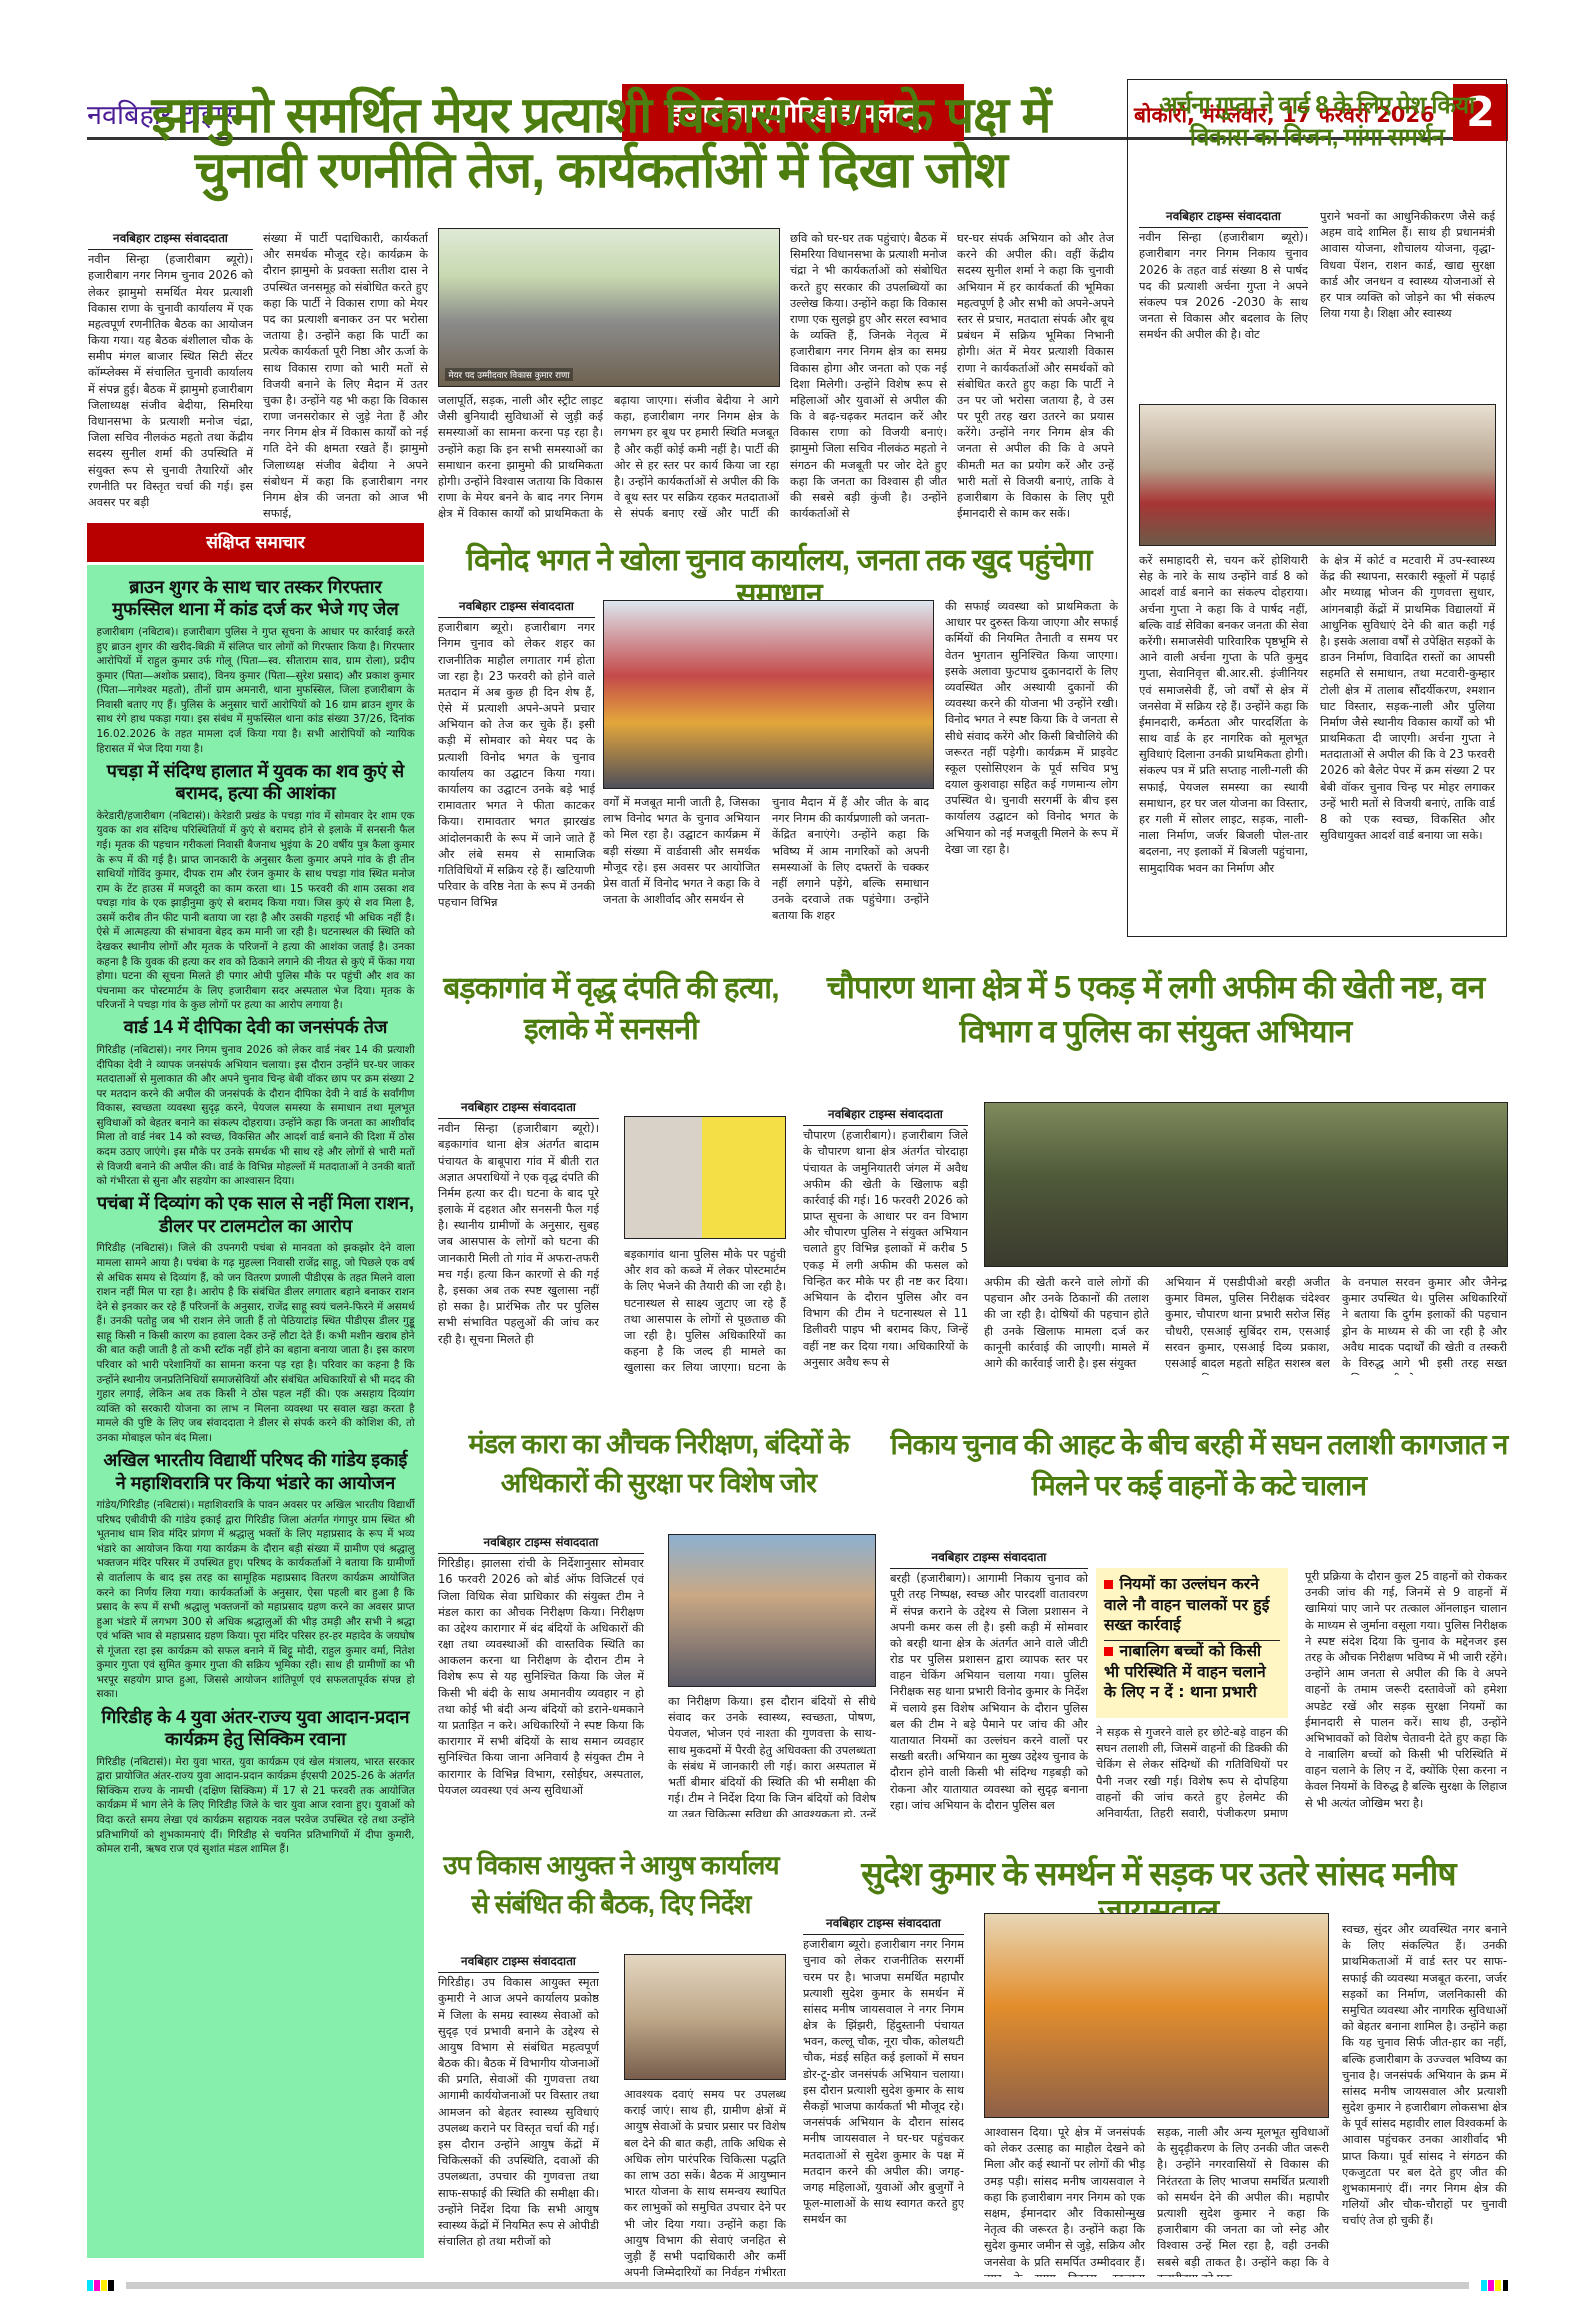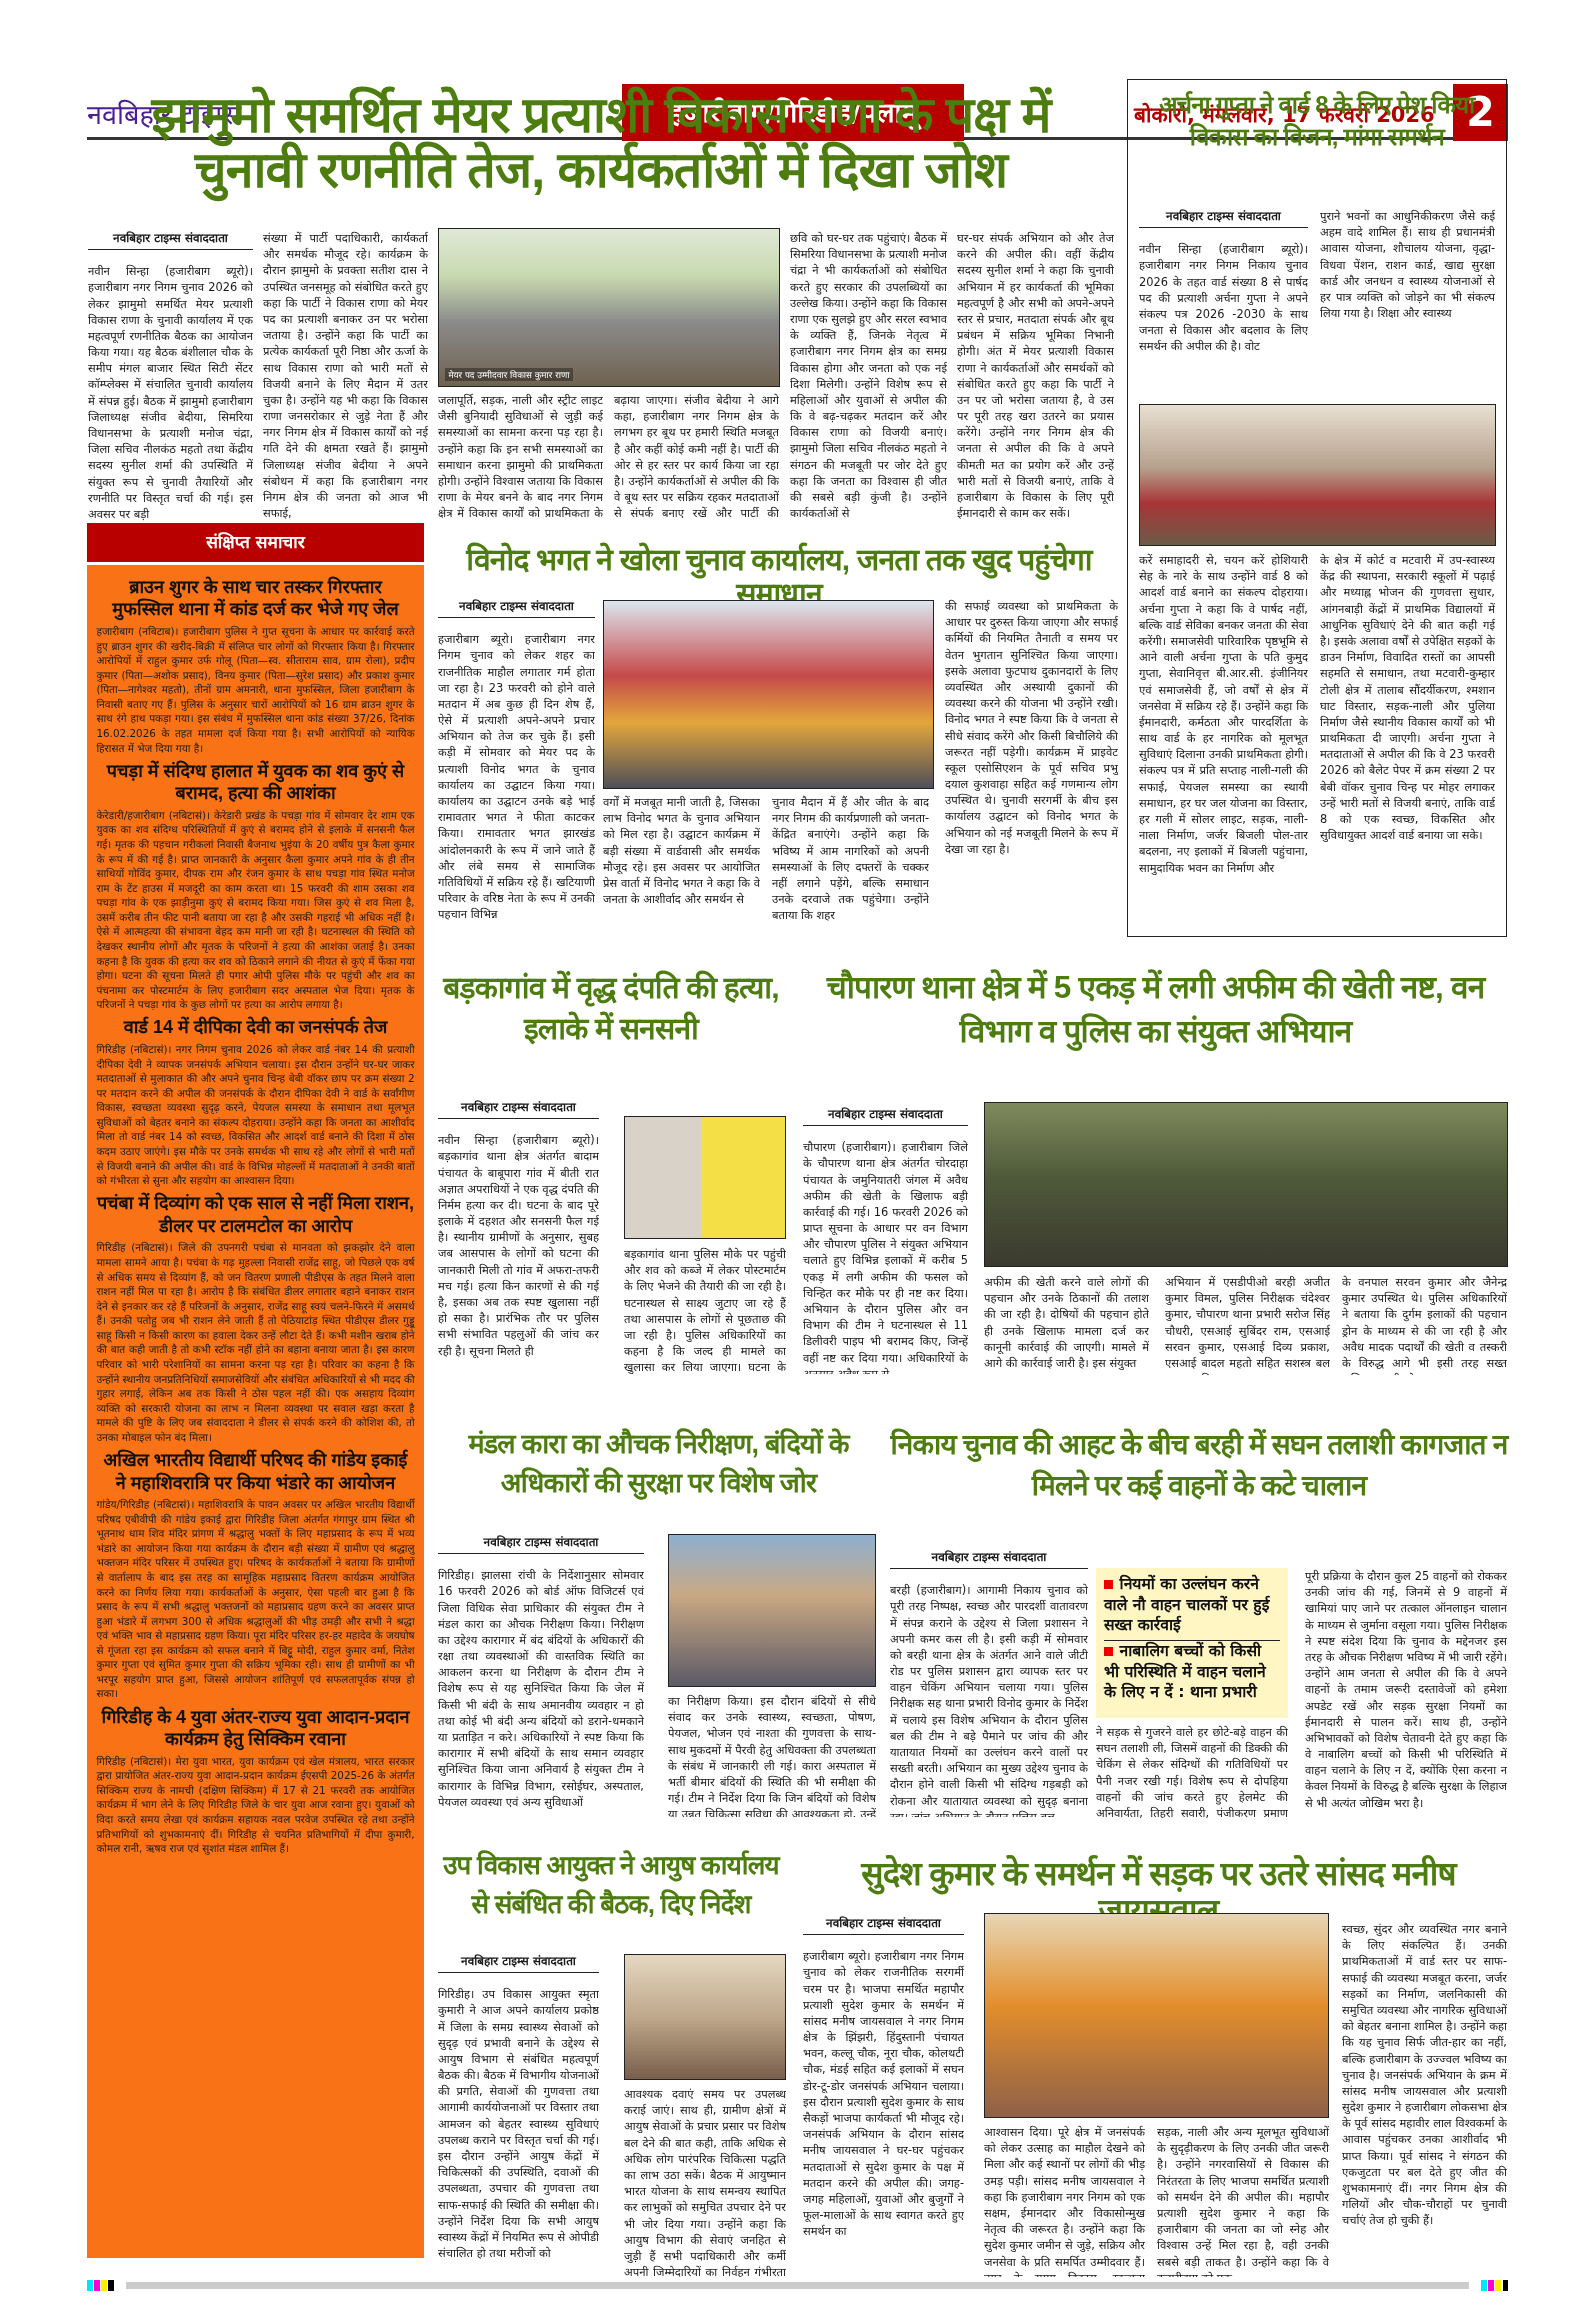--- a/index.html
+++ b/index.html
@@ -5,35 +5,35 @@
 *{box-sizing:border-box;margin:0;padding:0}
 html,body{width:1575px;height:2319px;background:#fff;overflow:hidden}
 body{font-family:"DejaVu Sans","Liberation Sans",sans-serif;color:#111;position:relative}
 .abs{position:absolute}
 .masthead{left:87px;top:79px;width:1421px;height:61px;border-bottom:3.1px solid #333}
 .mh-name{position:absolute;left:0;top:15.7px;font-size:27px;font-weight:normal;color:#4c1d95}
 .mh-section{position:absolute;left:535px;top:4.7px;width:342px;height:57px;background:#b80000;color:#fff;font-size:27px;font-weight:bold;text-align:center;line-height:57px}
 .mh-date{position:absolute;left:1047px;top:20.5px;font-size:21px;font-weight:bold;color:#b30000}
 .mh-page{position:absolute;right:0;top:4.7px;width:55px;height:57px;background:#b80000;color:#fff;font-size:41px;font-weight:bold;text-align:center;line-height:57px}
 .hl{font-family:"Liberation Sans","DejaVu Sans",sans-serif;font-weight:bold;color:#4d7c0f;line-height:1.12;letter-spacing:-0.8px}
-.byl{font-size:11.8px;font-weight:bold;text-align:center;border-bottom:1.6px solid #222;padding-bottom:2.4px;margin-bottom:13px}
+.byl{font-size:11.8px;font-weight:bold;text-align:center;border-bottom:1.6px solid #222;padding-bottom:2.4px;margin-bottom:1px}
 .col{position:absolute;font-size:11.4px;line-height:1.42;text-align:justify;color:#1a1a1a;overflow:hidden}
 .photo{position:absolute;border:1.6px solid #222;overflow:hidden}
 .ph-a{background:linear-gradient(180deg,#dfe9d6 0%,#c8d9b0 30%,#8a8a8a 60%,#6f6250 100%)}
 .ph-b{background:linear-gradient(180deg,#e8e0d2 0%,#b5a08c 45%,#a83535 70%,#6d5b48 100%)}
 .ph-c{background:linear-gradient(90deg,#d8d2c8 0 48%,#f4e046 48% 100%)}
 .ph-d{background:linear-gradient(180deg,#7f8a5c 0%,#4f5a3a 45%,#3b3a2e 100%)}
 .ph-e{background:linear-gradient(180deg,#8db0cf 0%,#c9a884 40%,#5b5a66 100%)}
 .ph-f{background:linear-gradient(180deg,#e4d7c1 0%,#bfa88a 50%,#785e4c 100%)}
 .ph-g{background:linear-gradient(180deg,#e7d6b5 0%,#e38e2c 45%,#8e6048 100%)}
 .ph-h{background:linear-gradient(180deg,#dde6ef 0%,#c44a4a 40%,#e3a63b 65%,#4f4f5a 100%)}
 .ph-label{position:absolute;left:6.3px;bottom:4.7px;font-size:8.7px;color:#fff;background:rgba(0,0,0,.35);padding:0.8px 3.1px}
 .boxed{position:absolute;border:1.6px solid #222}
 .brief-head{left:87px;top:523px;width:337px;height:39px;background:#b80000;color:#fff;font-size:17.3px;font-weight:bold;text-align:center;line-height:39px}
-.brief{left:87px;top:565px;width:337px;height:1693px;background:#f97316;padding:6.3px 9.4px}
+.brief{left:87px;top:565px;width:337px;height:1693px;background:#86efac;padding:6.3px 9.4px}
 .brief h3{font-family:"Liberation Sans",sans-serif;font-size:18px;line-height:1.25;text-align:center;font-weight:bold;margin:4.7px 0 3.1px}
 .brief p{font-size:10.4px;line-height:1.4;text-align:justify;color:#1a1a1a}
 .subbox{position:absolute;background:#fff6c4;padding:6.3px 7.9px}
 .subbox div{font-size:15.7px;font-weight:bold;line-height:1.3}
 .sq{display:inline-block;width:9.4px;height:9.4px;background:#e00;margin-right:6.3px}
 .footer{left:87px;top:2280px;width:1421px;height:11px}
 .reg{position:absolute;top:0;height:11px;display:flex;gap:1.6px}
 .reg span{display:block;width:5.5px;height:11px}
 .gray{position:absolute;left:39px;right:39px;top:2.4px;height:6.3px;background:#ccc}
 </style>

